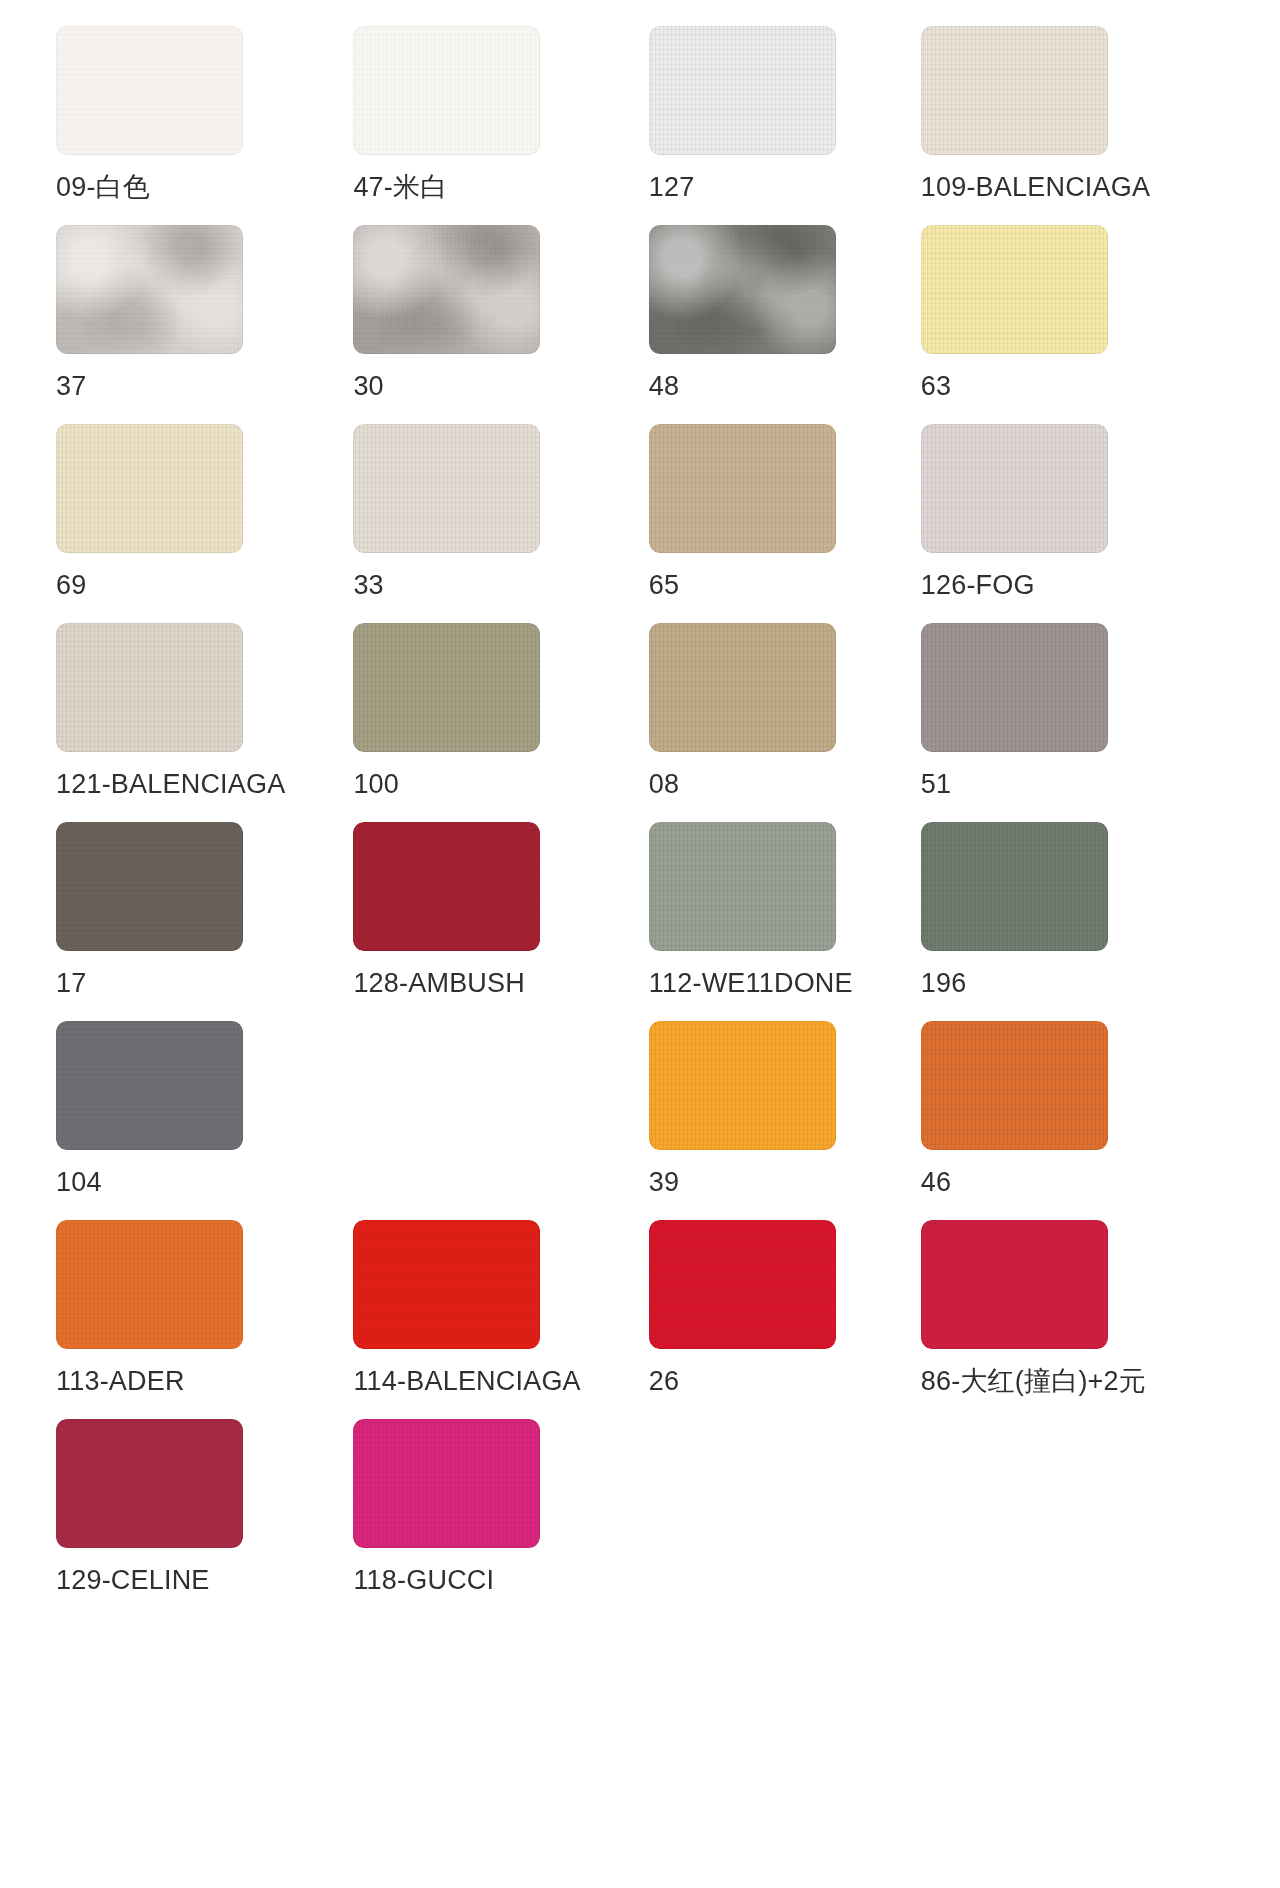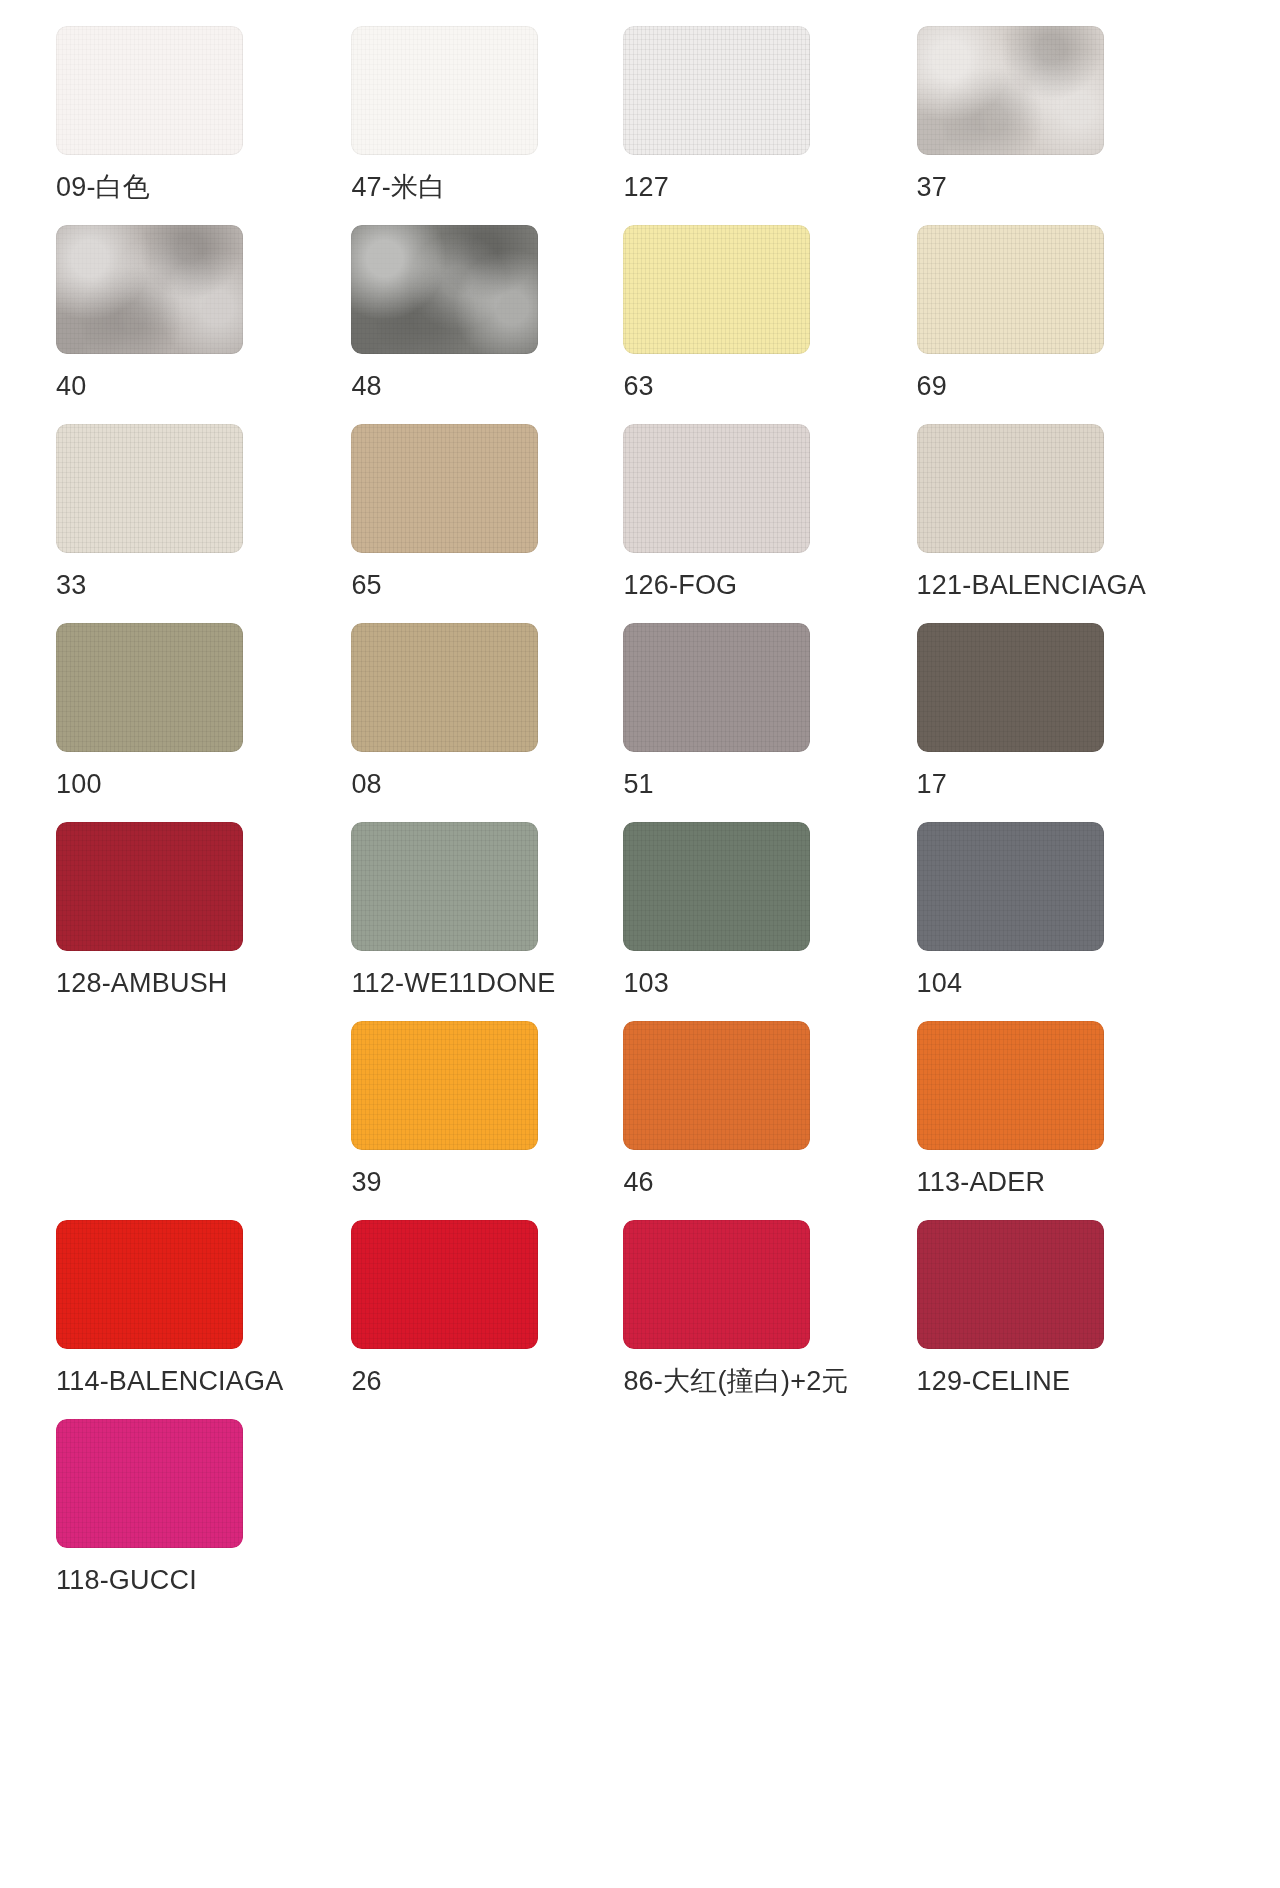--- a/index.html
+++ b/index.html
@@ -157,38 +157,48 @@
         <div class="chip" data-texture="pique">
           <div class="chip-base" style="background: rgb(238, 236, 235);"></div>
           <div class="chip-rib"></div>
           <div class="chip-course"></div>
           <div class="chip-heather"></div>
           <div class="chip-edge"></div>
         </div>
         <div class="swatch-label">127</div>
       </div>
       <div class="swatch-cell">
+        <div class="chip" data-texture="pique">
+          <div class="chip-base" style="background: rgb(233, 226, 213);"></div>
+          <div class="chip-rib"></div>
+          <div class="chip-course"></div>
+          <div class="chip-heather"></div>
+          <div class="chip-edge"></div>
+        </div>
+        <div class="swatch-label">109-BALENCIAGA</div>
+      </div>
+      <div class="swatch-cell">
         <div class="chip" data-texture="heather">
           <div class="chip-base" style="background: rgb(214, 208, 203);"></div>
           <div class="chip-rib"></div>
           <div class="chip-course"></div>
           <div class="chip-heather"></div>
           <div class="chip-edge"></div>
         </div>
         <div class="swatch-label">37</div>
       </div>
       <div class="swatch-cell">
         <div class="chip" data-texture="heather">
           <div class="chip-base" style="background: rgb(184, 178, 174);"></div>
           <div class="chip-rib"></div>
           <div class="chip-course"></div>
           <div class="chip-heather"></div>
           <div class="chip-edge"></div>
         </div>
-        <div class="swatch-label">40</div>
+        <div class="swatch-label">30</div>
       </div>
       <div class="swatch-cell">
         <div class="chip" data-texture="heather">
           <div class="chip-base" style="background: rgb(123, 123, 119);"></div>
           <div class="chip-rib"></div>
           <div class="chip-course"></div>
           <div class="chip-heather"></div>
           <div class="chip-edge"></div>
         </div>
         <div class="swatch-label">48</div>
@@ -314,21 +324,21 @@
         <div class="swatch-label">112-WE11DONE</div>
       </div>
       <div class="swatch-cell">
         <div class="chip" data-texture="pique">
           <div class="chip-base" style="background: rgb(110, 123, 109);"></div>
           <div class="chip-rib"></div>
           <div class="chip-course"></div>
           <div class="chip-heather"></div>
           <div class="chip-edge"></div>
         </div>
-        <div class="swatch-label">103</div>
+        <div class="swatch-label">196</div>
       </div>
       <div class="swatch-cell">
         <div class="chip" data-texture="pique">
           <div class="chip-base" style="background: rgb(110, 112, 118);"></div>
           <div class="chip-rib"></div>
           <div class="chip-course"></div>
           <div class="chip-heather"></div>
           <div class="chip-edge"></div>
         </div>
         <div class="swatch-label">104</div>

